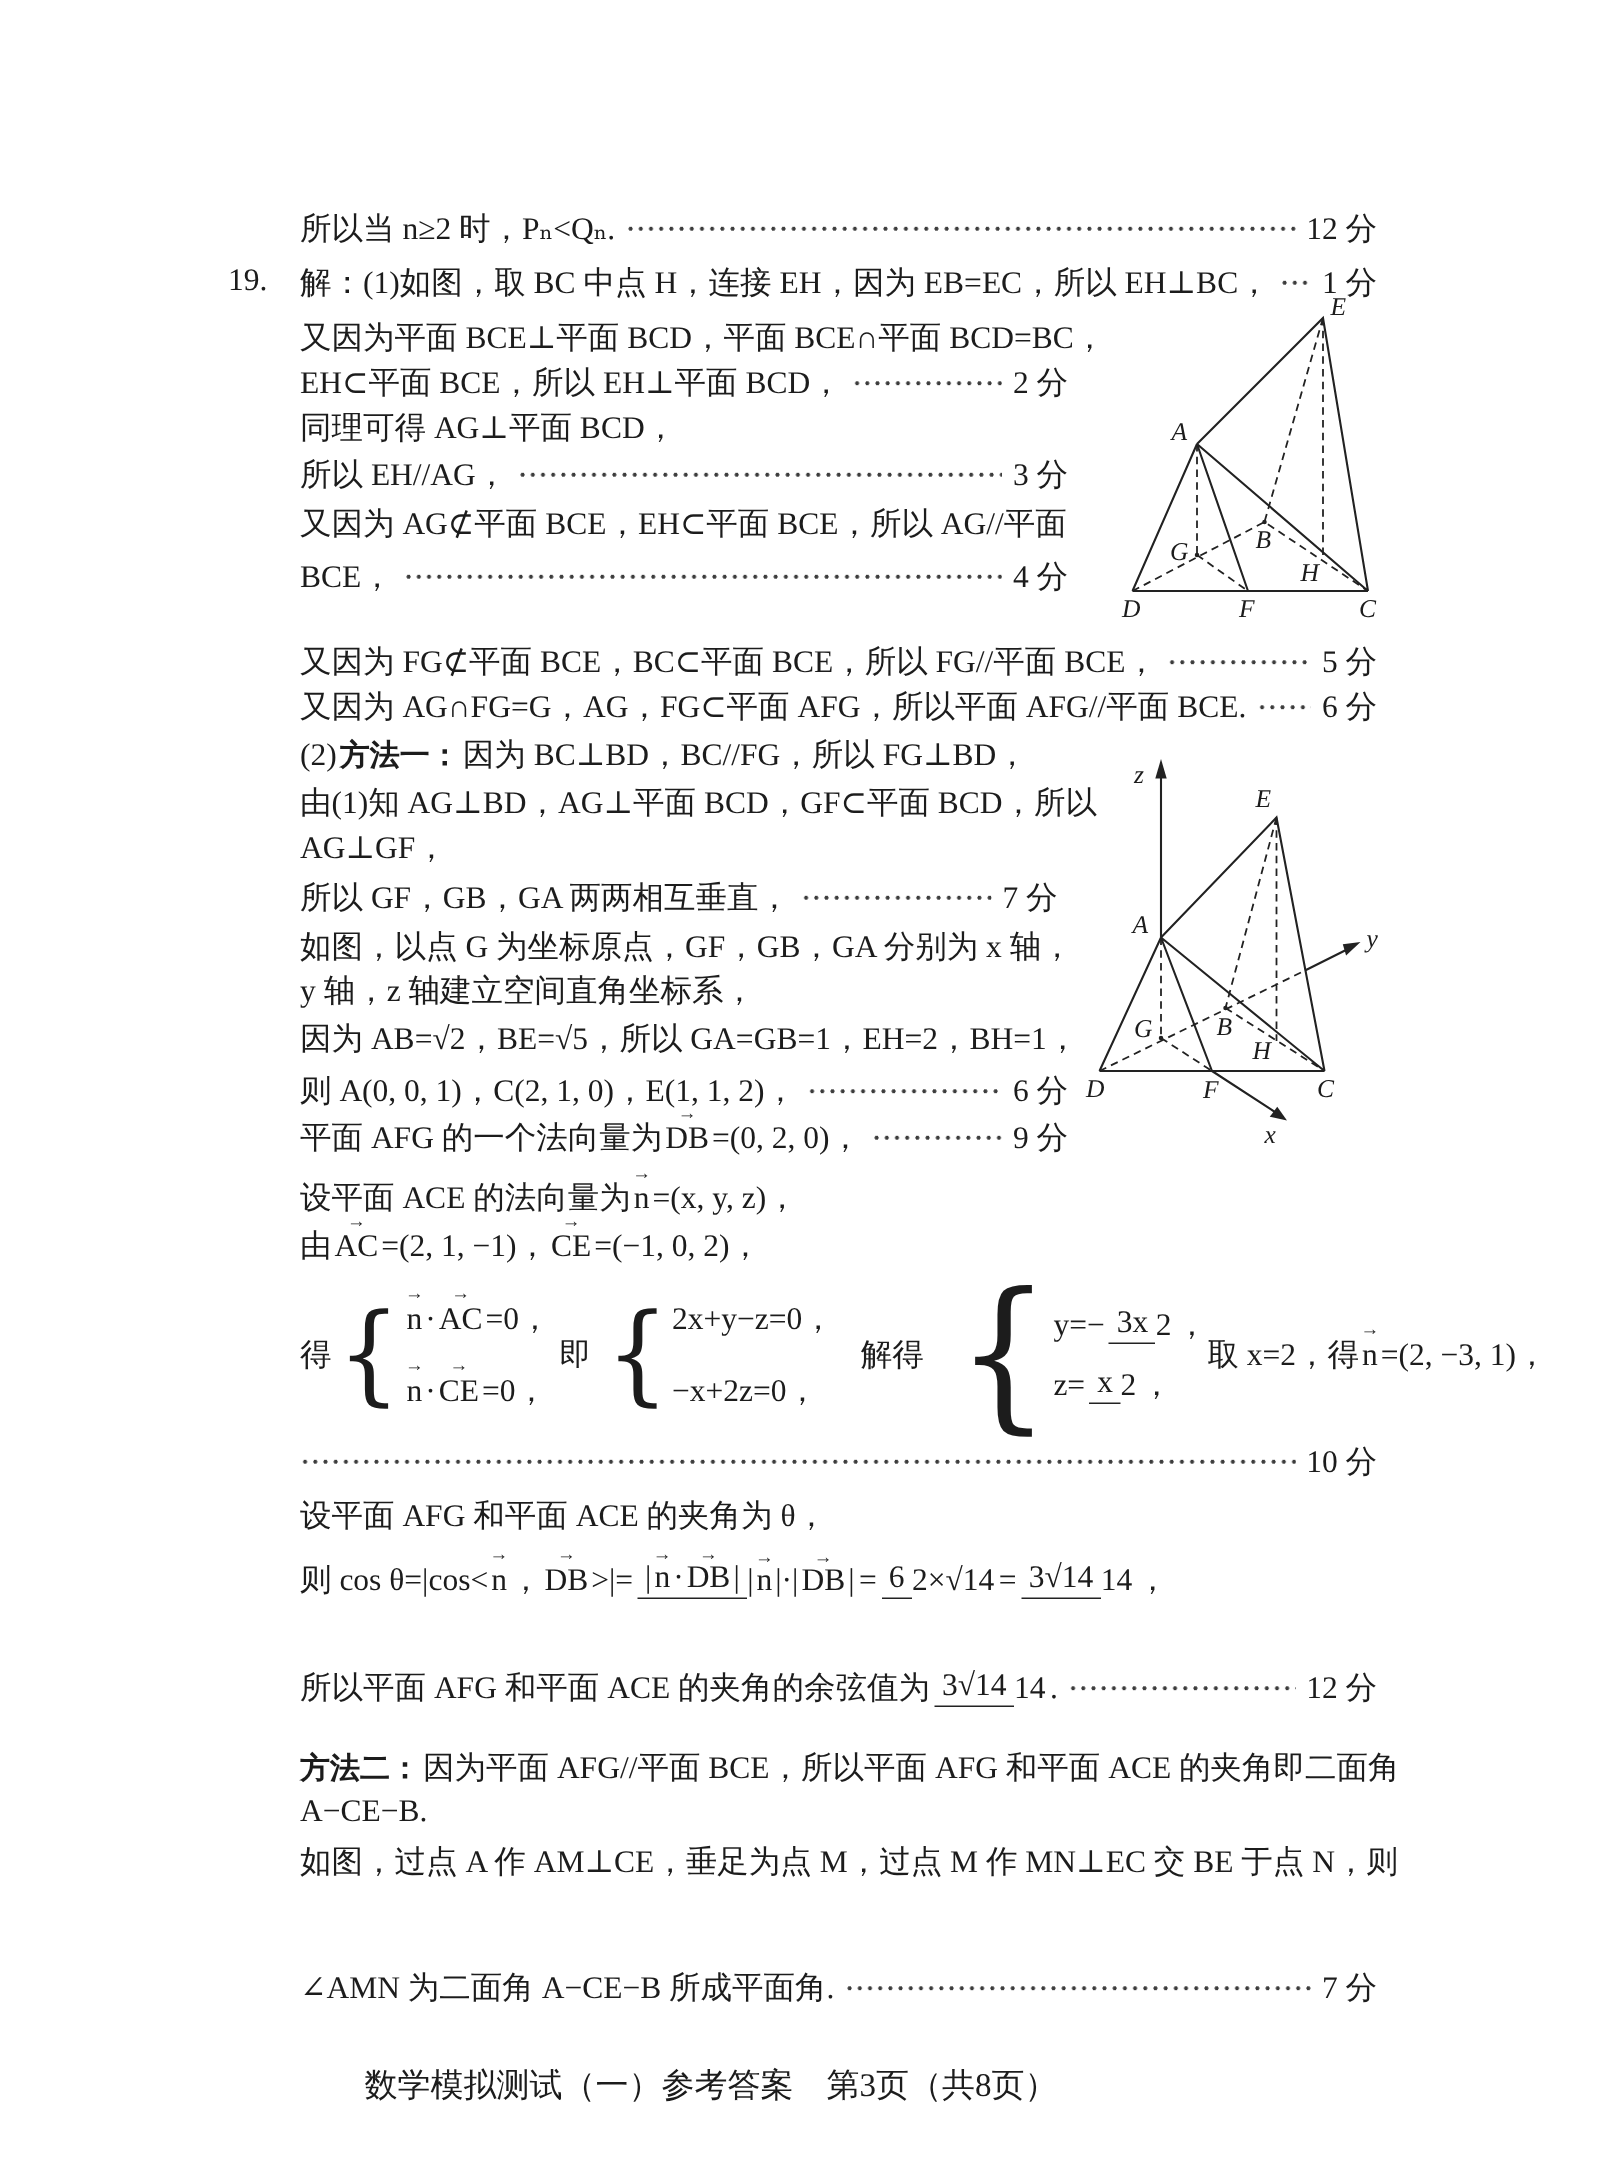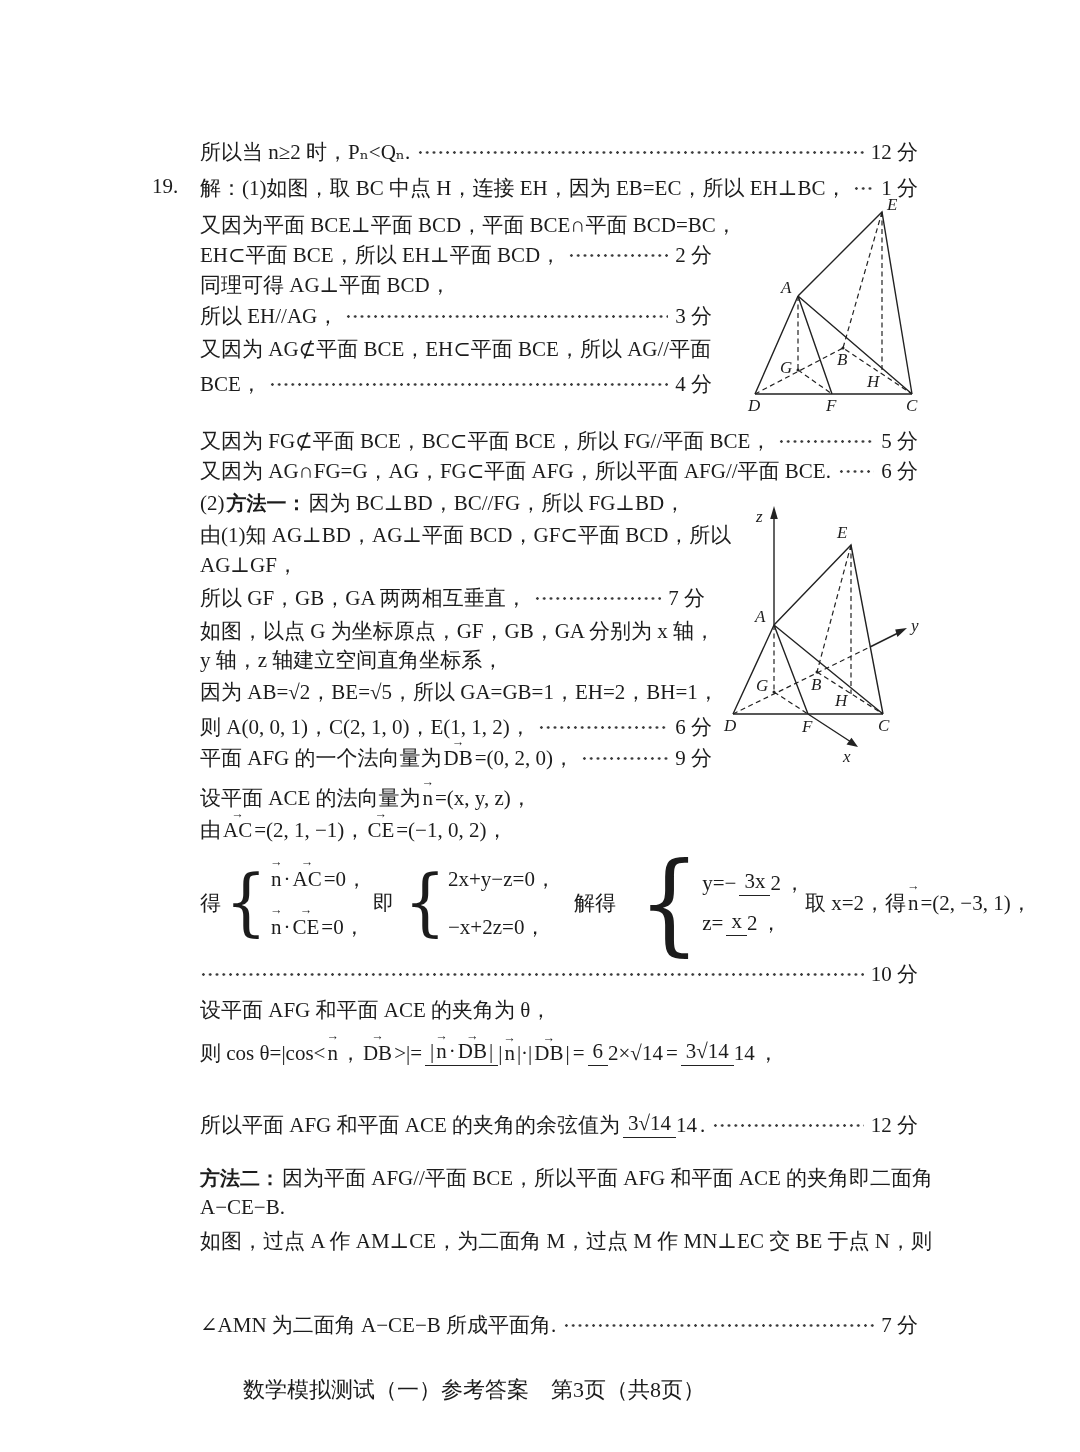--- a/index.html
+++ b/index.html
@@ -254,21 +254,21 @@
   <div class="line" style="top:1164px">
     <span class="hei" style="margin-left:0">方法二：</span>
     <span>因为平面 AFG//平面 BCE，所以平面 AFG 和平面 ACE 的夹角即二面角</span>
   </div>
 
   <div class="line" style="top:1195px">
     <span>A−CE−B.</span>
   </div>
 
   <div class="line" style="top:1227px">
-    <span>如图，过点 A 作 AM⊥CE，为二面角 M，过点 M 作 MN⊥EC 交 BE 于点 N，则</span>
+    <span>如图，过点 A 作 AM⊥CE，垂足为点 M，过点 M 作 MN⊥EC 交 BE 于点 N，则</span>
   </div>
 
   <div class="line wfull" style="top:1311px">
     <span>∠AMN 为二面角 A−CE−B 所成平面角.</span>
     <span class="dots"></span>
     <span class="score">7 分</span>
   </div>
 
   <svg class="fig" style="left:740px;top:190px" width="210" height="235" viewBox="0 0 210 235">
     <g stroke="#222" stroke-width="1.4" fill="none">

